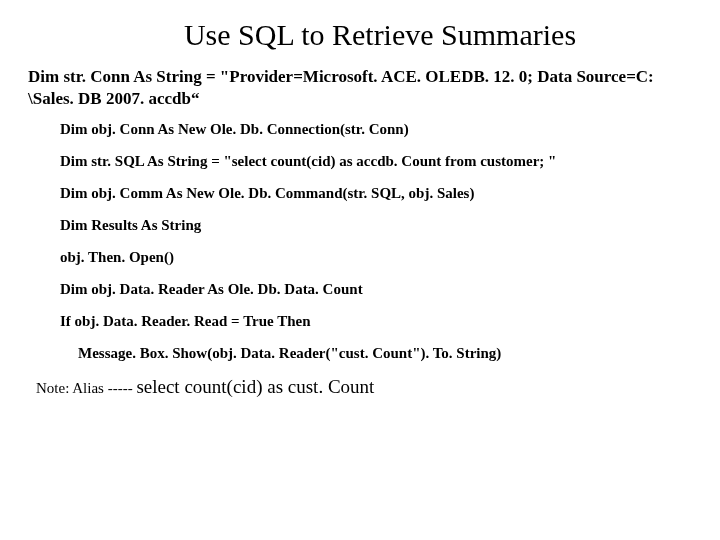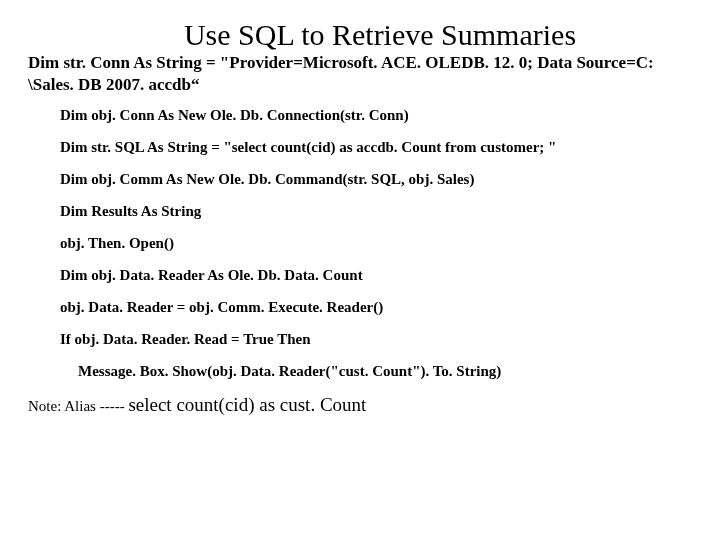--- a/index.html
+++ b/index.html
@@ -10,20 +10,21 @@
       font-family: "Times New Roman", Times, serif;
       color: #000;
       padding: 18px 28px 18px 28px;
       overflow: hidden;
     }
     .title {
       font-size: 30px;
       font-weight: normal;
       text-align: center;
       margin-left: 40px;
+      margin-bottom: 14px;
     }
     .intro {
       font-size: 17px;
       font-weight: bold;
       line-height: 1.3;
       margin-bottom: 10px;
     }
     .code-block {
       padding-left: 32px;
     }
@@ -32,20 +33,21 @@
       font-weight: bold;
       margin-bottom: 14px;
       line-height: 1.2;
     }
     .code-line.indent {
       padding-left: 18px;
     }
     .note-row {
       margin-top: 10px;
       font-size: 15px;
+      margin-left: 8px;
     }
     .note-label {
       font-weight: normal;
     }
     .note-code {
       font-size: 19px;
       font-weight: normal;
     }
   </style>
 </head>
@@ -55,20 +57,19 @@
 
 <div class="intro">Dim str. Conn As String = "Provider=Microsoft. ACE. OLEDB. 12. 0; Data Source=C: \Sales. DB 2007. accdb“</div>
 
 <div class="code-block">
   <div class="code-line">Dim obj. Conn As New Ole. Db. Connection(str. Conn)</div>
   <div class="code-line">Dim str. SQL As String = "select count(cid) as accdb. Count from customer; "</div>
   <div class="code-line">Dim obj. Comm As New Ole. Db. Command(str. SQL, obj. Sales)</div>
   <div class="code-line">Dim Results As String</div>
   <div class="code-line">obj. Then. Open()</div>
   <div class="code-line">Dim obj. Data. Reader As Ole. Db. Data. Count</div>
-  <div class="code-line">obj. Data. Reader = obj. Comm. Execute. Reader()</div>
   <div class="code-line">If obj. Data. Reader. Read = True Then</div>
   <div class="code-line indent">Message. Box. Show(obj. Data. Reader("cust. Count"). To. String)</div>
 </div>
 
 <div class="note-row">
   <span class="note-label">Note: Alias ----- </span><span class="note-code">select count(cid) as cust. Count</span>
 </div>
 
 </body></html>

